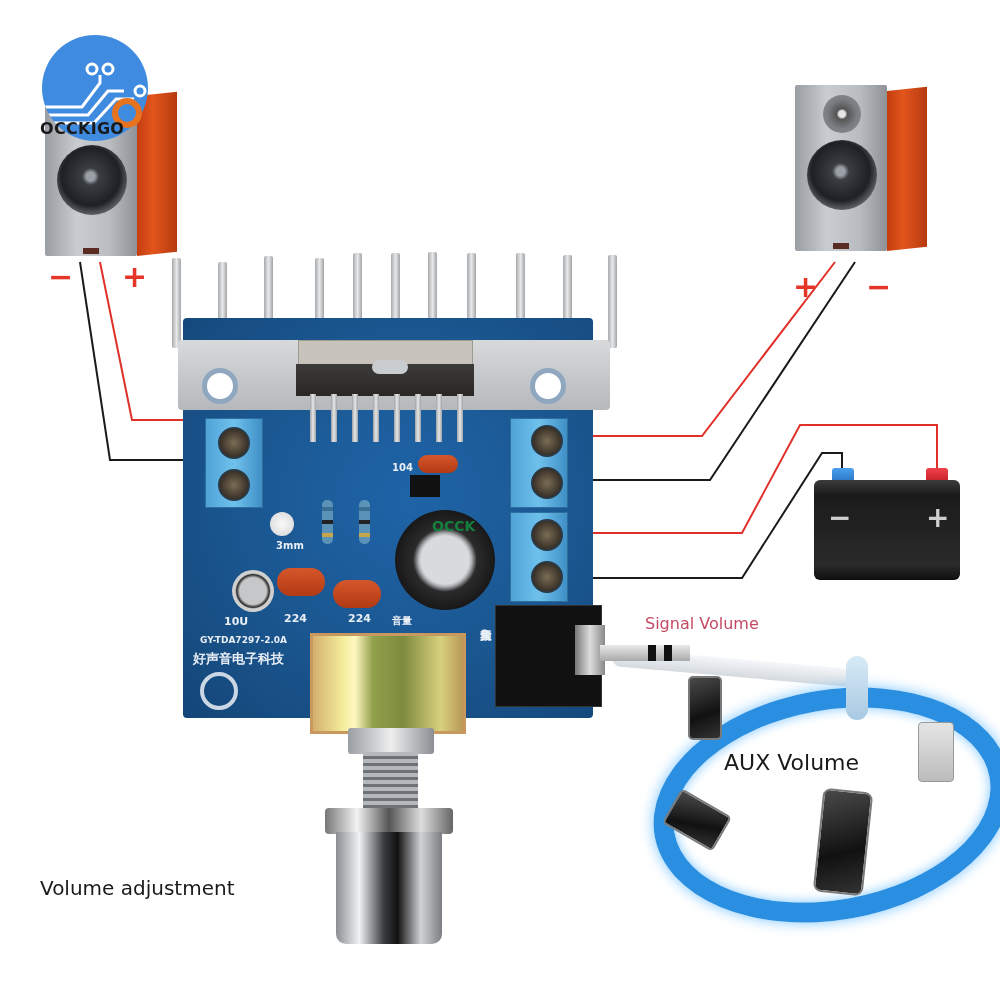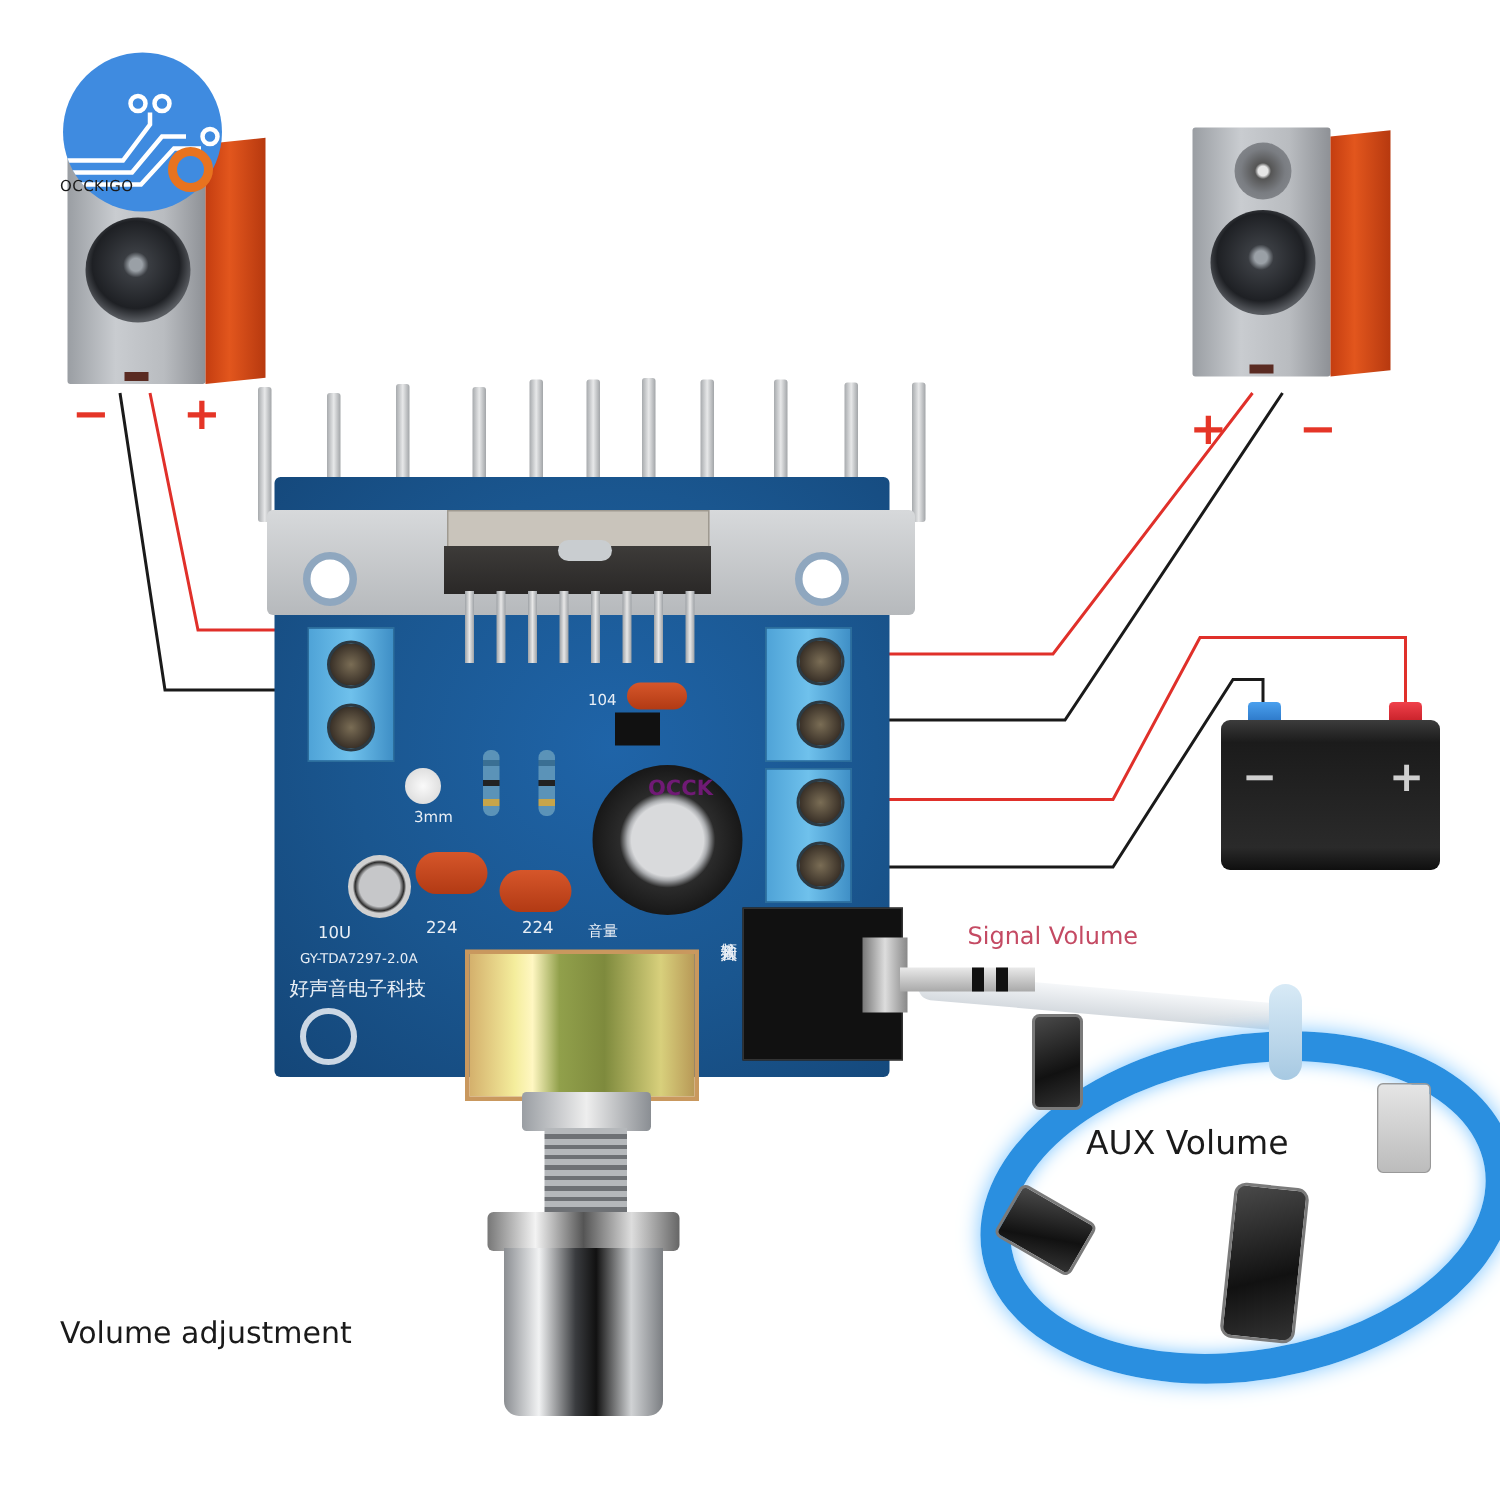--- a/index.html
+++ b/index.html
@@ -2,21 +2,21 @@
 <html><head>
 <meta charset="utf-8">
 <style>
   html, body { margin: 0; padding: 0; background: #ffffff; }
   body { width: 1000px; height: 1000px; position: relative; overflow: hidden; font-family: "DejaVu Sans", sans-serif; }
   .abs { position: absolute; }
   svg { position: absolute; left: 0; top: 0; }
 
   
   .logo-circle { left: 42px; top: 35px; width: 106px; height: 106px; border-radius: 50%; background: #3f8be0; overflow: hidden; }
-  .logo-text { left: 40px; top: 119px; font-size: 10px; font-weight: normal; color: #1a1a1a; letter-spacing: 0.3px; }
+  .logo-text { left: 40px; top: 119px; font-size: 16px; font-weight: bold; color: #1a1a1a; letter-spacing: 0.3px; }
 
   
   .speaker { width: 132px; height: 170px; }
   .spk-front { position: absolute; left: 0; top: 0; width: 92px; height: 166px; background: linear-gradient(90deg,#9a9ea3 0%,#c9ccd0 35%,#b9bcc0 70%,#8e9196 100%); border-radius: 2px; }
   .spk-side { position: absolute; left: 92px; top: 6px; width: 40px; height: 160px; background: linear-gradient(90deg,#c43d10 0%,#e2561d 40%,#b7390f 100%); transform: skewY(-6deg); transform-origin: left top; }
   .tweeter { position: absolute; left: 28px; top: 10px; width: 38px; height: 38px; border-radius: 50%; background: radial-gradient(circle,#e6e6e6 0 12%,#555 20%,#7a7d82 55%,#8d9095 100%); }
   .woofer { position: absolute; left: 12px; top: 55px; width: 70px; height: 70px; border-radius: 50%; background: radial-gradient(circle at 48% 45%,#9aa0a6 0 8%,#3a3d42 16%,#1e2024 55%,#55585d 70%,#8e9297 100%); }
   .terminal { position: absolute; left: 38px; top: 158px; width: 16px; height: 6px; background: #5a2b22; }
   .pol { font-size: 30px; font-weight: bold; color: #e53527; line-height: 1; }
   .pcb { left: 183px; top: 318px; width: 410px; height: 400px; background: radial-gradient(ellipse at 55% 45%,#1f64a8 0%,#1a568f 55%,#144678 100%); border-radius: 4px; }
@@ -24,26 +24,26 @@
   .fin { width: 9px; background: linear-gradient(90deg,#a7aaad,#e7e8e9,#a2a5a8); border-radius: 2px; }
   .chip-top { left: 298px; top: 340px; width: 173px; height: 25px; background: #c9c4bb; border: 1px solid #9f9a91; }
   .chip { left: 296px; top: 364px; width: 178px; height: 32px; background: linear-gradient(180deg,#3d3b39,#2a2827); }
   .pin { width: 6px; height: 48px; background: linear-gradient(90deg,#9ea2a6,#e7e7e7,#9ea2a6); top: 394px; }
   .mount-hole { width: 26px; height: 26px; border-radius: 50%; background: #ffffff; border: 5px solid #8fa7bf; }
 
   .tblock { width: 56px; background: linear-gradient(90deg,#4fa3d7,#6fc1ec,#3f8fc6); border: 1px solid #2c6e9c; }
   .screw { width: 28px; height: 28px; border-radius: 50%; background: radial-gradient(circle,#7a6d55 0%,#3a3128 70%,#201a14 100%); border: 2px solid #2b3a44; }
 
   .ecap { left: 395px; top: 510px; width: 100px; height: 100px; border-radius: 50%; background: radial-gradient(circle,#d9dadc 0 34%,#a9abae 38%,#2b2b2b 45%,#111 80%,#3a3a3a 100%); }
-  .ecap-text { left: 432px; top: 518px; font-size: 14px; font-weight: bold; color: #701a75; }
+  .ecap-text { left: 432px; top: 518px; font-size: 14px; font-weight: bold; color: #15803d; }
   .cer-cap { width: 48px; height: 28px; border-radius: 14px; background: linear-gradient(180deg,#d6562a,#b23a14); }
   .resistor { width: 11px; height: 44px; border-radius: 5px; background: linear-gradient(180deg,#5b93b8 0 15%,#3a6f93 15% 25%,#5b93b8 25% 45%,#222 45% 55%,#5b93b8 55% 75%,#c7a54a 75% 85%,#5b93b8 85%); }
   .small-ecap { left: 232px; top: 570px; width: 42px; height: 42px; border-radius: 50%; background: radial-gradient(circle,#c6c7c9 0 45%,#2b2b2b 55%,#d0d0d0 60%); }
   .led { left: 270px; top: 512px; width: 24px; height: 24px; border-radius: 50%; background: radial-gradient(circle,#fafafa,#d4d4d4); }
-  .pcb-label { color: #e8eef5; font-size: 10px; font-weight: normal; }
+  .pcb-label { color: #e8eef5; font-size: 10px; font-weight: bold; }
   .jack { left: 495px; top: 605px; width: 105px; height: 100px; background: #111; border: 1px solid #333; }
   .jack-nose { left: 575px; top: 625px; width: 30px; height: 50px; background: linear-gradient(90deg,#777,#ddd,#888); }
 
   .pot-body { left: 310px; top: 633px; width: 150px; height: 95px; background: linear-gradient(90deg,#d4b06c 0%,#f4ed9c 20%,#fff7c2 28%,#91a04b 40%,#7e8a3d 60%,#d8d07c 85%,#b89957 100%); border: 3px solid #c9985e; }
   .shaft-nut { left: 348px; top: 728px; width: 86px; height: 26px; background: linear-gradient(90deg,#9a9ea3,#eeeeee,#8a8e93); border-radius: 3px; }
   .shaft { left: 363px; top: 752px; width: 55px; height: 60px; background: repeating-linear-gradient(180deg,#b5b8bb 0 4px,#6e7175 4px 7px); }
   .knob-cap { left: 325px; top: 808px; width: 128px; height: 26px; background: linear-gradient(90deg,#777,#f3f3f3,#555,#ddd,#666); border-radius: 4px; }
   .knob { left: 336px; top: 832px; width: 106px; height: 112px; background: linear-gradient(90deg,#8b8e92 0%,#f1f2f3 22%,#3a3c3f 45%,#111 58%,#d0d2d4 80%,#7b7e82 100%); border-radius: 0 0 10px 10px; }
 
   
@@ -159,21 +159,21 @@
 <div class="abs" style="left:410px;top:475px;width:30px;height:22px;background:#111;"></div>
 <div class="abs resistor" style="left:322px;top:500px;"></div>
 <div class="abs resistor" style="left:359px;top:500px;"></div>
 <div class="abs led"></div>
 <div class="abs pcb-label" style="left:276px;top:540px;">3mm</div>
 <div class="abs ecap"></div>
 <div class="abs ecap-text">OCCK</div>
 <div class="abs small-ecap"></div>
 <div class="abs cer-cap" style="left:277px;top:568px;"></div>
 <div class="abs cer-cap" style="left:333px;top:580px;"></div>
-<div class="abs pcb-label" style="left:212px;top:615px;font-size:11px;">10U</div>
+<div class="abs pcb-label" style="left:224px;top:615px;font-size:11px;">10U</div>
 <div class="abs pcb-label" style="left:284px;top:612px;font-size:11px;">224</div>
 <div class="abs pcb-label" style="left:348px;top:612px;font-size:11px;">224</div>
 <div class="abs pcb-label" style="left:392px;top:614px;">音量</div>
 <div class="abs pcb-label" style="left:200px;top:635px;font-size:9px;">GY-TDA7297-2.0A</div>
 <div class="abs pcb-label" style="left:193px;top:650px;font-size:13px;">好声音电子科技</div>
 <div class="abs" style="left:200px;top:672px;width:30px;height:30px;border-radius:50%;border:4px solid #cbd7e4;"></div>
 <div class="abs pcb-label" style="left:477px;top:620px;writing-mode:vertical-rl;font-size:11px;">音频输入</div>
 
 <div class="abs jack"></div>
 <div class="abs jack-nose"></div>

